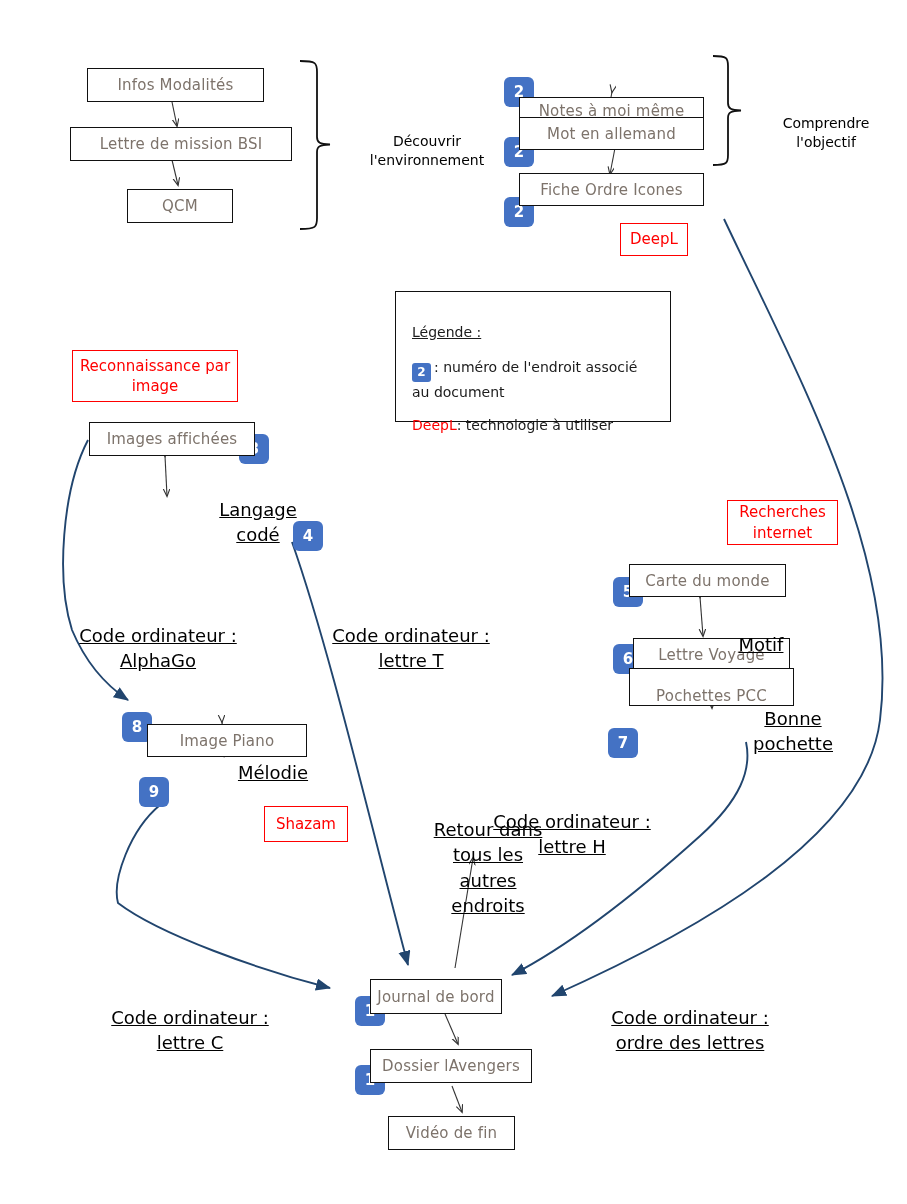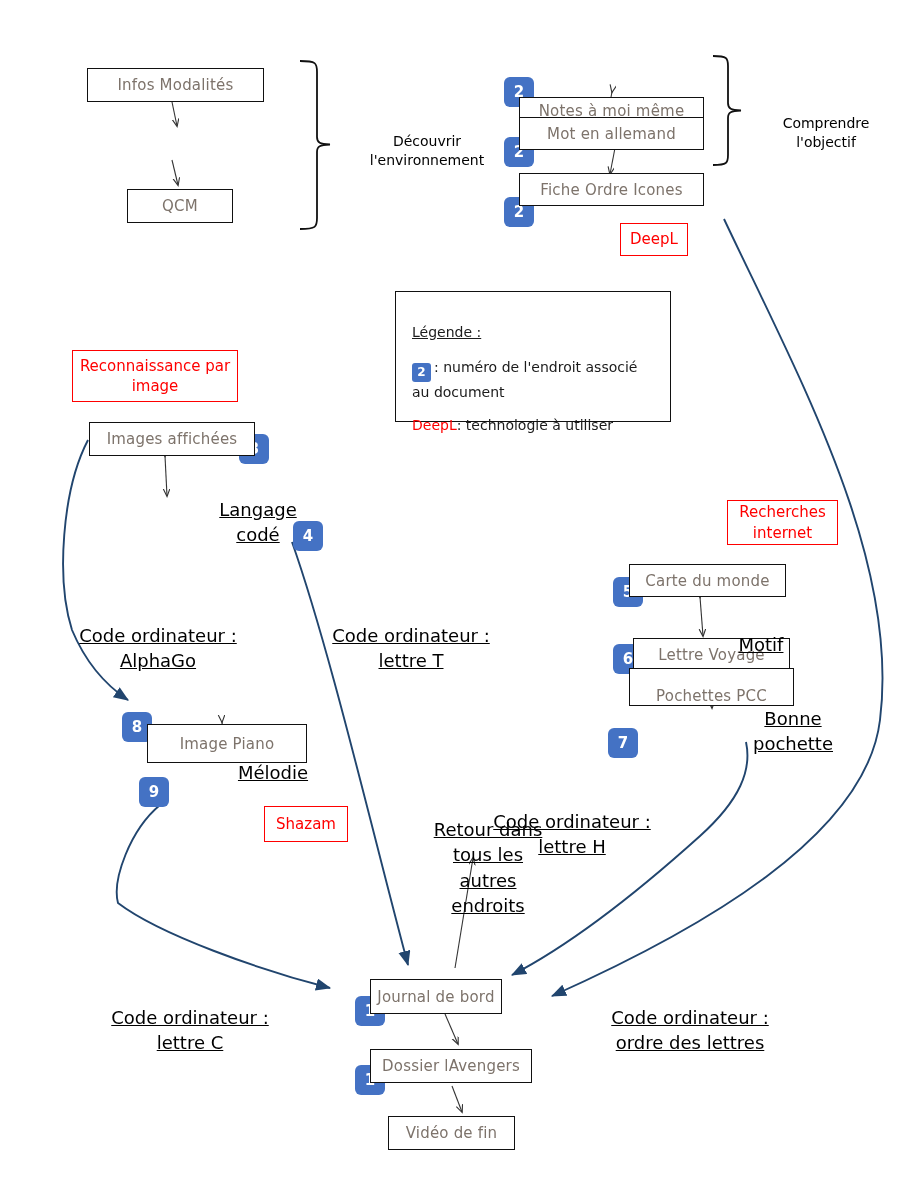--- a/index.html
+++ b/index.html
@@ -210,20 +210,23 @@
 
     <g stroke="#333333" stroke-width="1.1" fill="none" marker-end="url(#ah-thin)">
       <path d="M452,1086 L462,1112"></path>
     </g>
   </svg>
 
   <div class="node" style="left:87px;top:68px;width:177px;height:34px;">
     <span>Infos Modalités</span>
   </div>
 
+  <div class="node" style="left:70px;top:127px;width:222px;height:34px;">
+    <span>Lettre de mission BSI</span>
+  </div>
 
   <div class="node" style="left:127px;top:189px;width:106px;height:34px;">
     <span>QCM</span>
   </div>
 
   <div class="node" style="left:519px;top:61px;width:185px;height:27px;margin-top:36px;">
     <span>Notes à moi même</span>
   </div>
   <div class="badge" style="left:504px;top:77px;">
     <span>2</span>
@@ -272,21 +275,21 @@
     <span>Pochettes PCC</span>
   </div>
   <div class="badge" style="left:608px;top:728px;">
     <span>7</span>
   </div>
 
   <div class="badge" style="left:122px;top:712px;">
     <span>8</span>
   </div>
 
-  <div class="node" style="left:147px;top:724px;width:160px;height:39px;">
+  <div class="node" style="left:147px;top:724px;width:160px;height:33px;">
     <span>Image Piano</span>
   </div>
   <div class="badge" style="left:139px;top:777px;">
     <span>9</span>
   </div>
 
   <div class="node" style="left:370px;top:979px;width:132px;height:35px;">
     <span>Journal de bord</span>
   </div>
   <div class="badge" style="left:355px;top:996px;">

